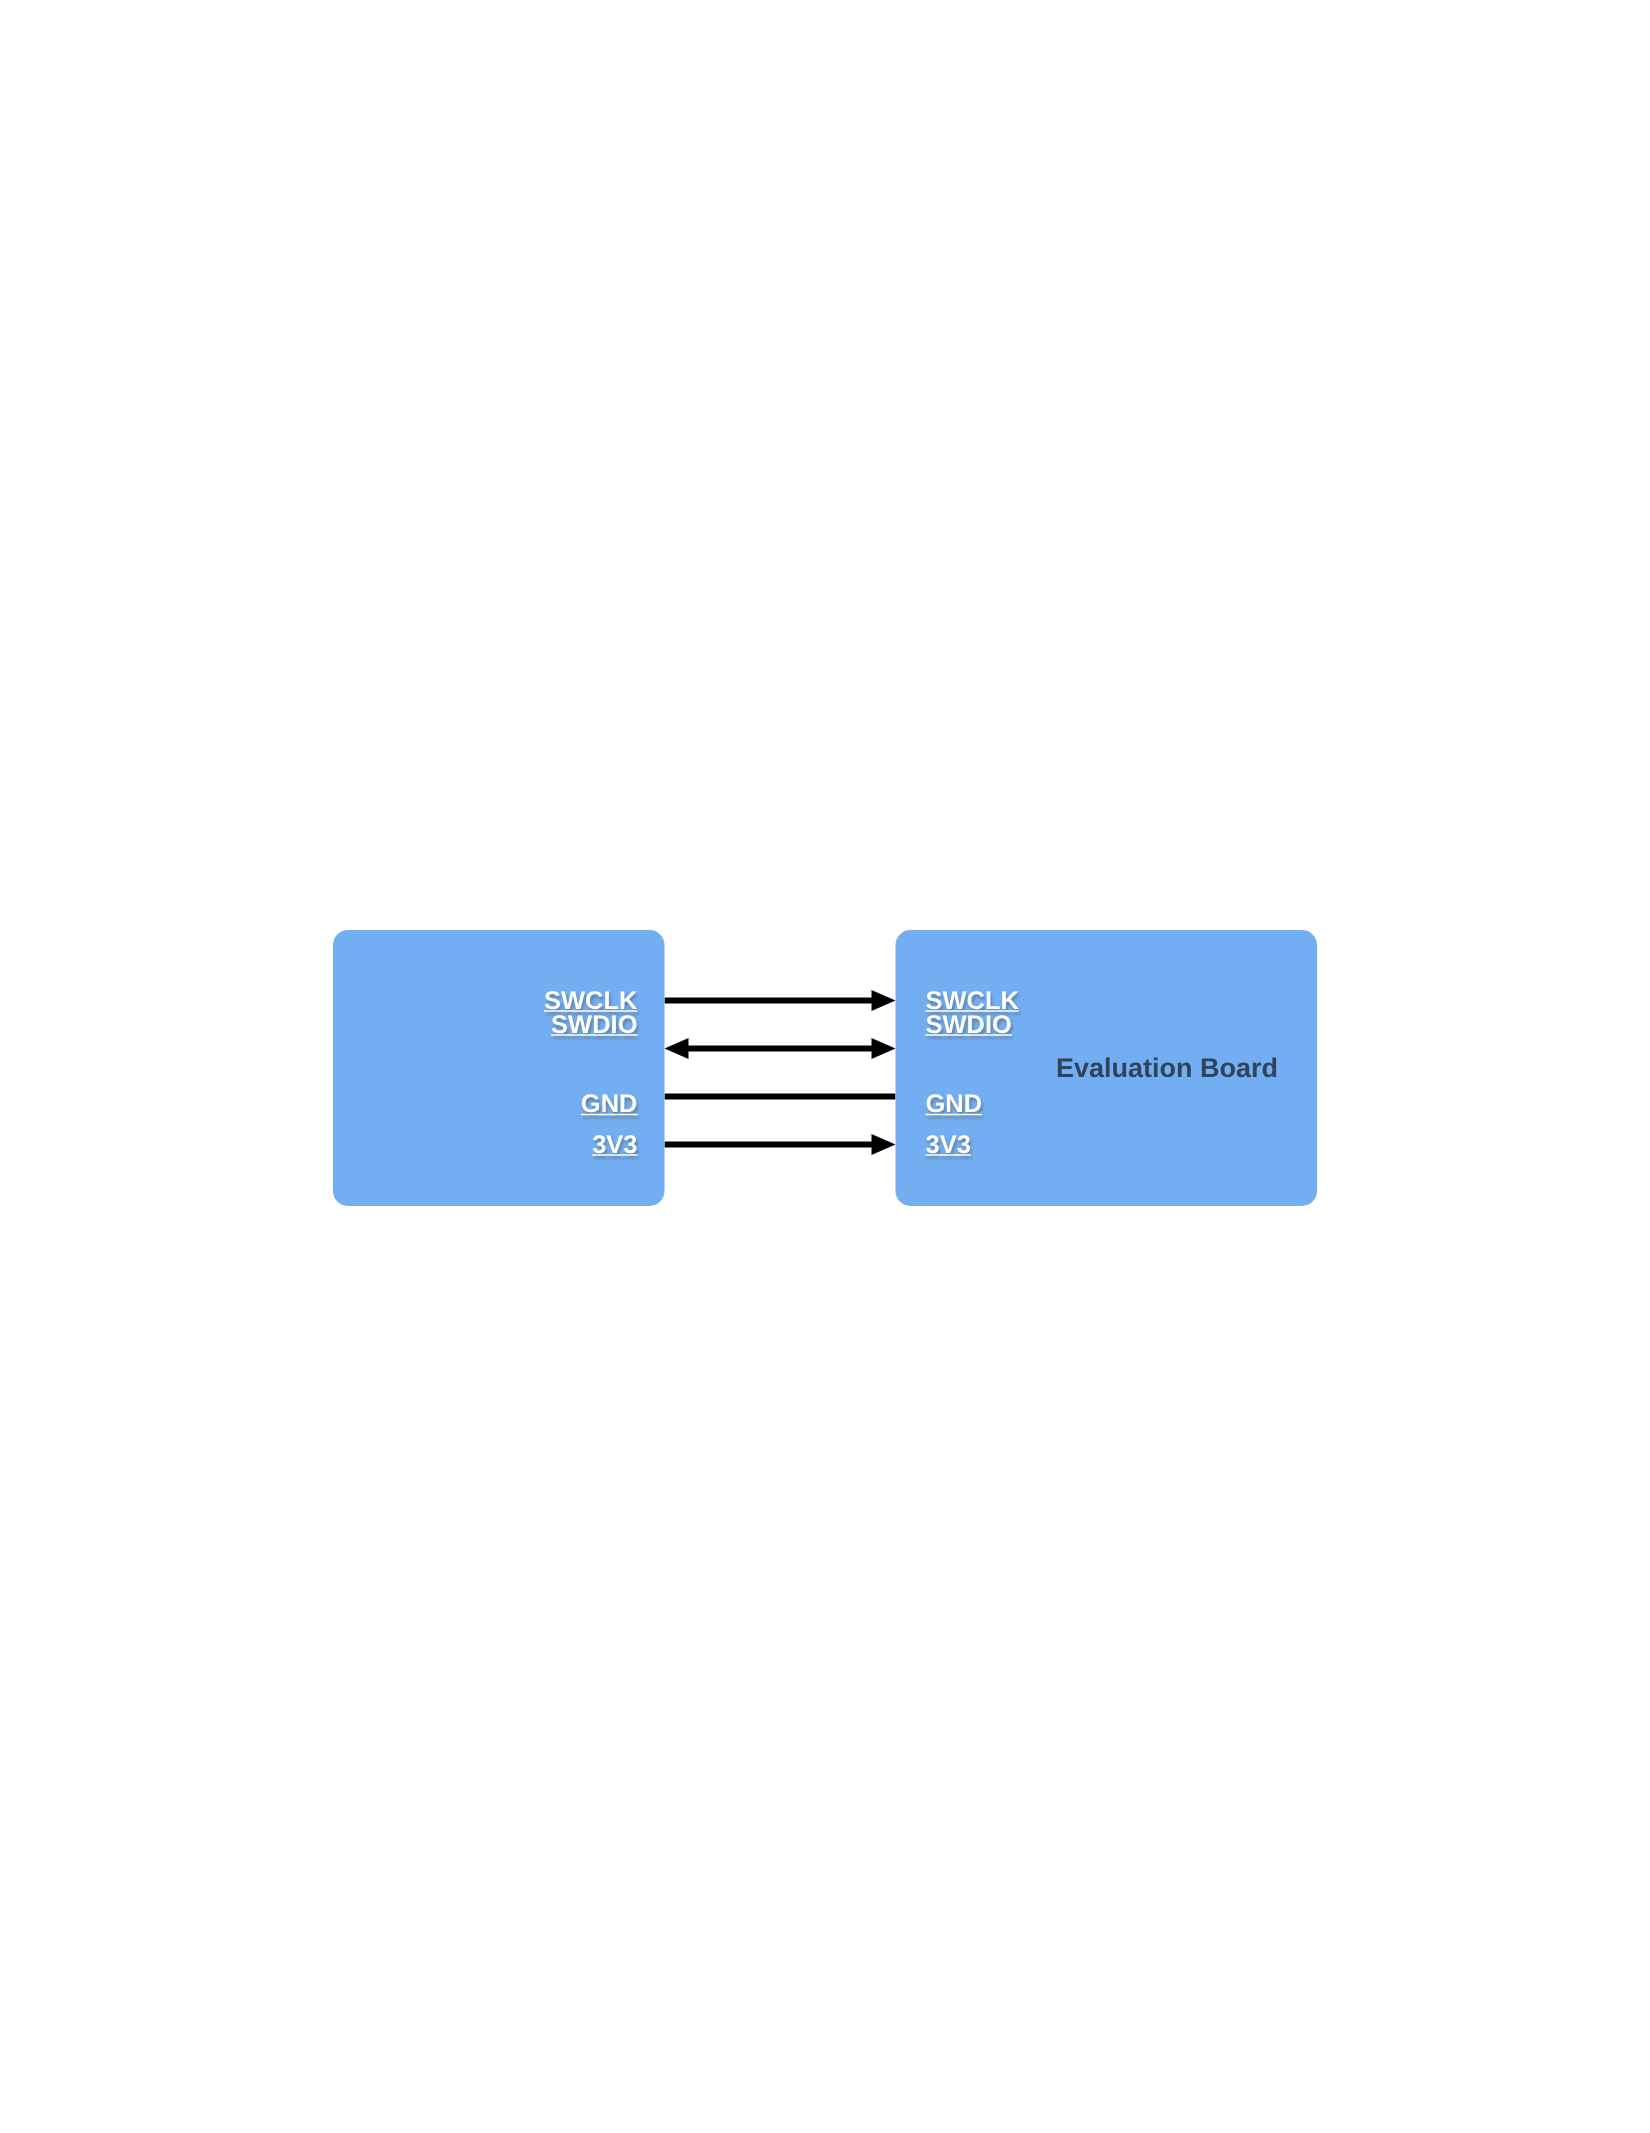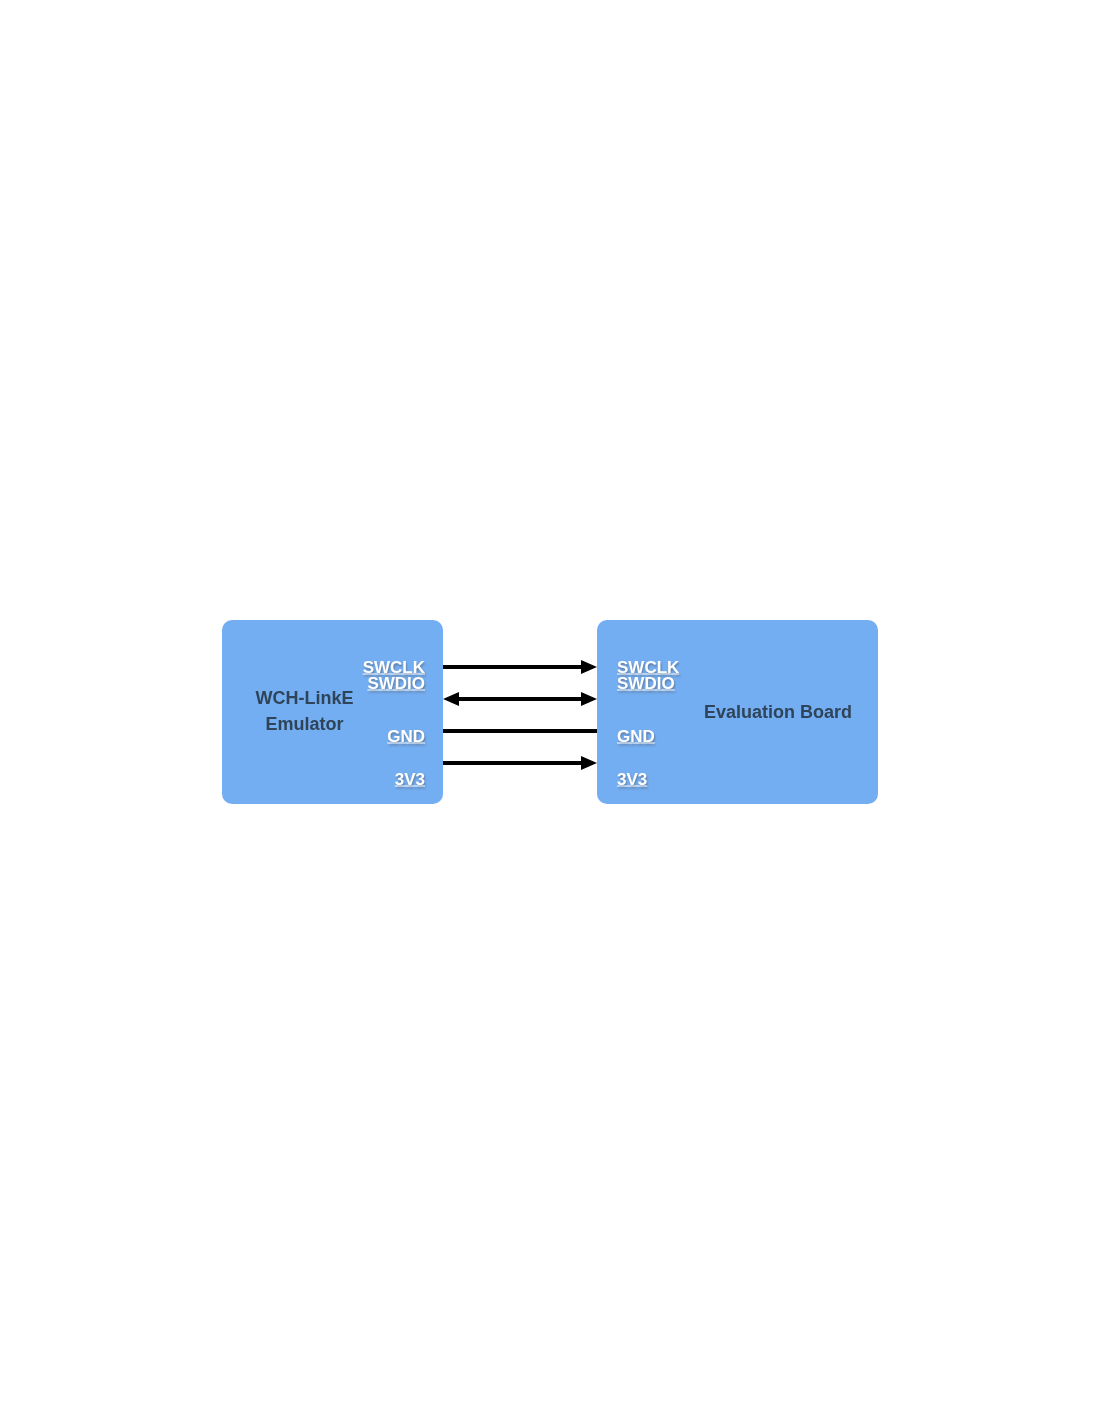--- a/index.html
+++ b/index.html
@@ -60,41 +60,37 @@
     transform: translateY(-50%);
     text-shadow: 1px 2px 2px rgba(70, 70, 70, 0.45);
     white-space: nowrap;
     text-decoration: underline;
   }
   .emulator .pin { right: 18px; text-align: right; }
   .evaluation .pin { left: 20px; text-align: left; }
   .pin.row-0 { top: 47px; }
   .pin.row-1 { top: 63px; }
   .pin.row-2 { top: 116px; }
-  .pin.row-3 { top: 159px; }
+  .pin.row-3 { top: 143px; }
   .wires {
     position: absolute;
     left: 443px;
     top: 620px;
     width: 154px;
     height: 184px;
   }
   .wires line { stroke: #000000; stroke-width: 4; }
   .wires polygon { fill: #000000; }
 </style>
 </head>
 <body>
 
 <div class="page">
 
   <div class="block emulator">
-    <div class="block-title">
-      <div>WCH-LinkE</div>
-      <div>Emulator</div>
-    </div>
     <span class="pin row-0">SWCLK</span>
     <span class="pin row-1">SWDIO</span>
     <span class="pin row-2">GND</span>
     <span class="pin row-3">3V3</span>
   </div>
 
   <div class="block evaluation">
     <div class="block-title">Evaluation Board</div>
     <span class="pin row-0">SWCLK</span>
     <span class="pin row-1">SWDIO</span>

